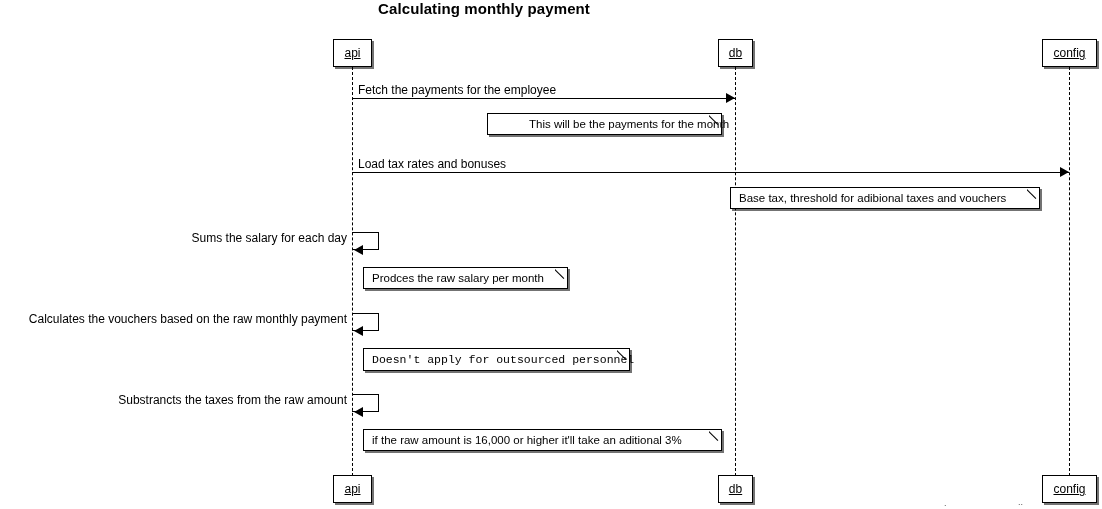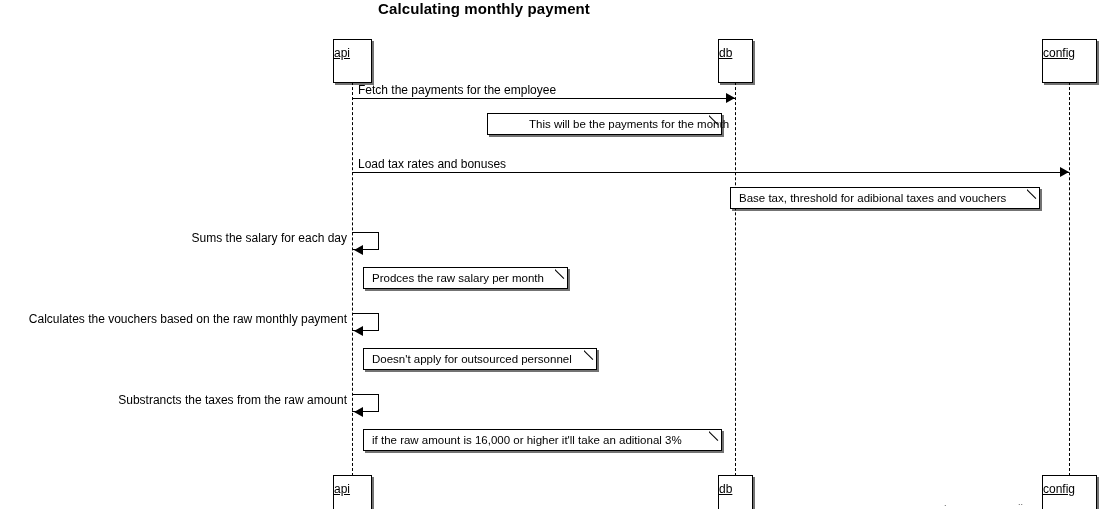--- a/index.html
+++ b/index.html
@@ -27,23 +27,23 @@
     font-size: 15px;
     font-weight: bold;
     letter-spacing: 0.1px;
   }
   
   .actor {
     position: absolute;
     box-sizing: border-box;
     border: 1px solid #000000;
     background: #ffffff;
-    height: 44px;
+    height: 28px;
     line-height: 26px;
-    text-align: left;
+    text-align: center;
     font-size: 12px;
     box-shadow: 2px 2px 0 0 rgba(0,0,0,0.55);
   }
   .actor span {
     text-decoration: underline;
   }
   
   .lifeline {
     position: absolute;
     width: 0;
@@ -188,21 +188,21 @@
   <div class="note" style="left:363px; top:267px; width:205px;">
     <span>Prodces the raw salary per month</span>
     <span class="fold"></span>
     <span class="fold-edge"></span>
   </div>
 
   <div class="msg-label right-align" style="left:0px; top:312px; width:347px;">Calculates the vouchers based on the raw monthly payment</div>
   <div class="selfcall" style="left:352px; top:313px;"></div>
   <div class="arrow-head left" style="left:354px; top:326px;"></div>
 
-  <div class="note" style="left:363px; top:348px; width:234px;">
+  <div class="note" style="left:363px; top:348px; width:267px;font-family:Liberation Mono, monospace;">
     <span>Doesn't apply for outsourced personnel</span>
     <span class="fold"></span>
     <span class="fold-edge"></span>
   </div>
 
   <div class="msg-label right-align" style="left:60px; top:393px; width:287px;">Substrancts the taxes from the raw amount</div>
   <div class="selfcall" style="left:352px; top:394px;"></div>
   <div class="arrow-head left" style="left:354px; top:407px;"></div>
 
   <div class="note" style="left:363px; top:429px; width:359px;">

